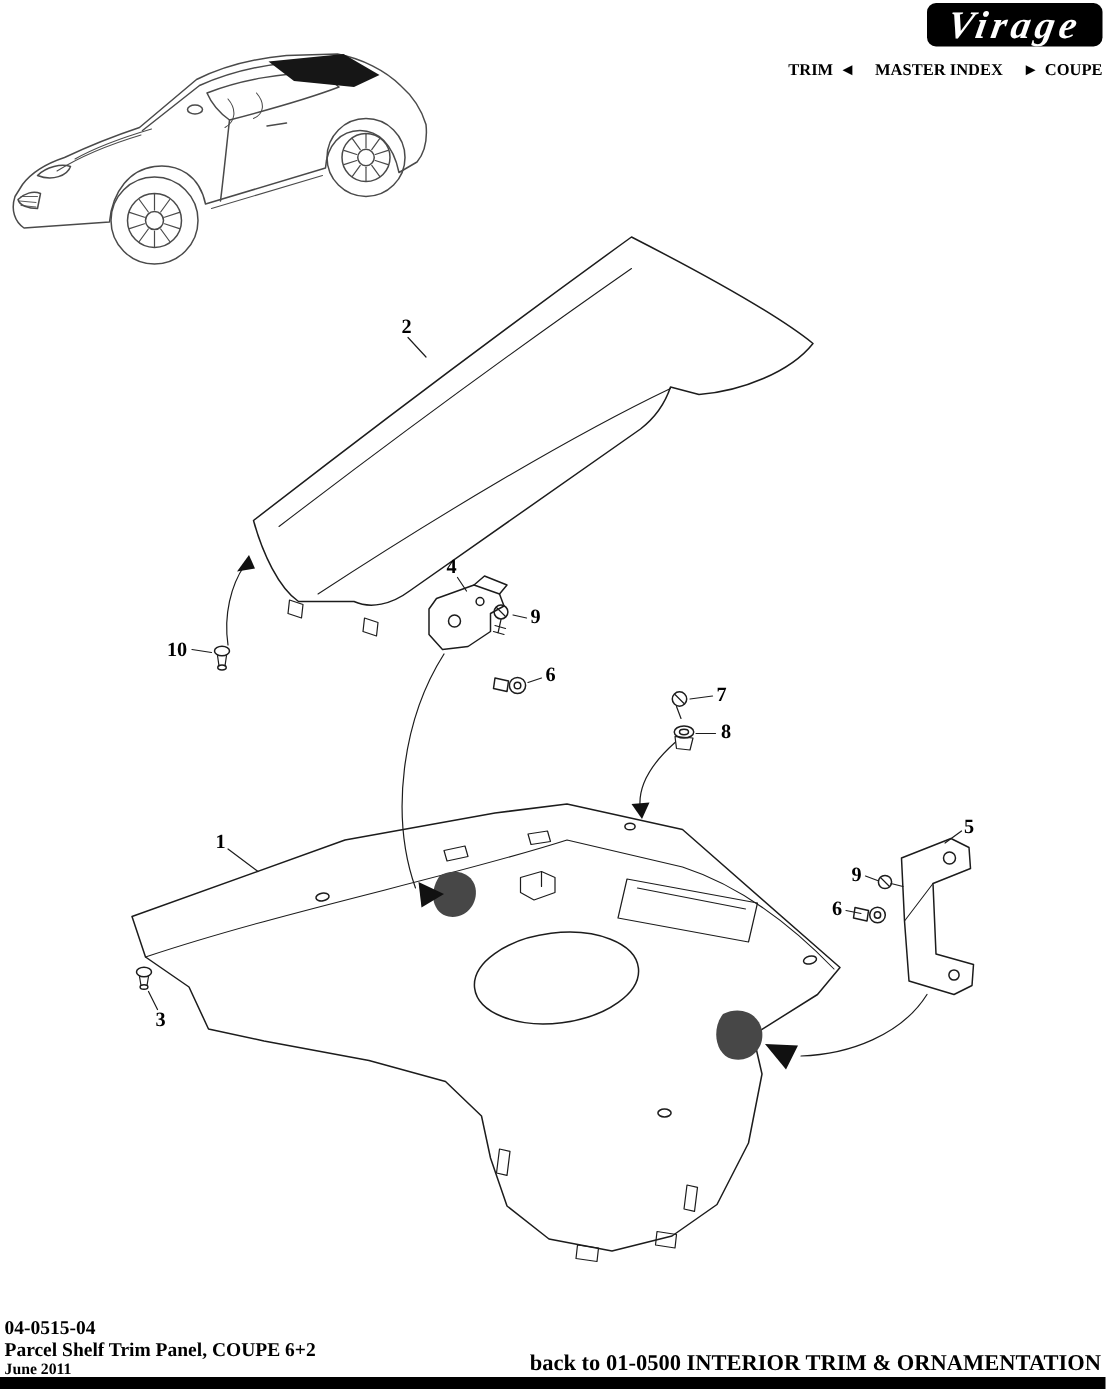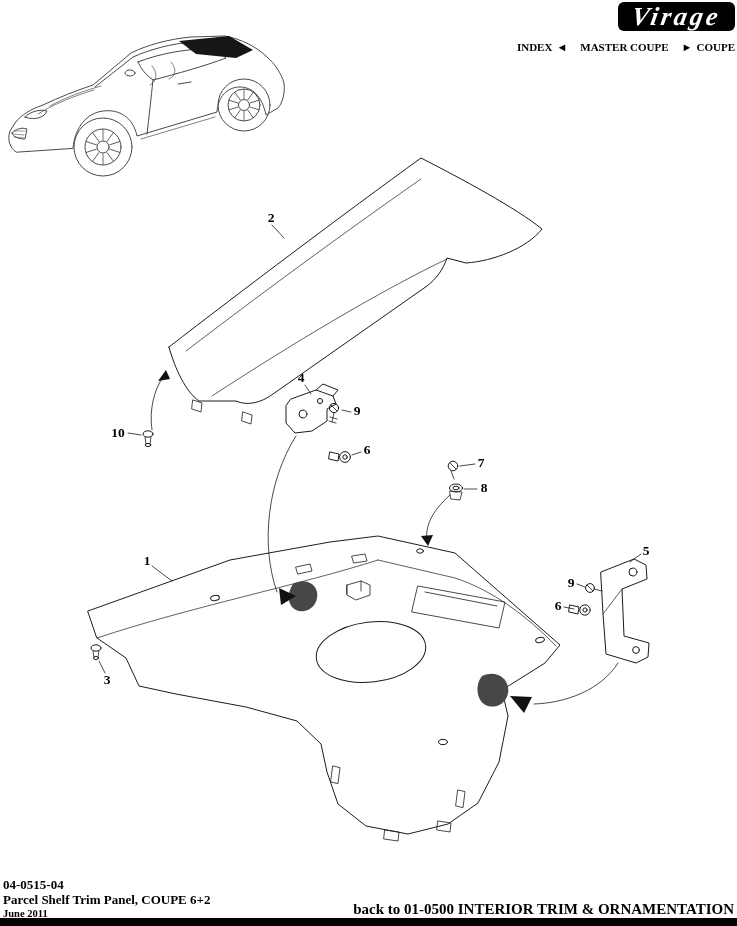--- a/index.html
+++ b/index.html
@@ -209,21 +209,21 @@
       <text x="558" y="610">6</text>
     </g>
   </g>
 </svg>
 
 <header class="hdr">
   <div class="logo">
     <span class="logo-text">Virage</span>
   </div>
   <nav class="nav">
-    <span class="nav-link">INDEX</span><span class="nav-sp"></span><span class="nav-arrow">◄</span><span class="nav-gap"></span><span class="nav-link">MASTER COUPE</span><span class="nav-gap"></span><span class="nav-arrow">►</span><span class="nav-sp"></span><span class="nav-link">COUPE</span>
+    <span class="nav-link">TRIM</span><span class="nav-sp"></span><span class="nav-arrow">◄</span><span class="nav-gap"></span><span class="nav-link">MASTER INDEX</span><span class="nav-gap"></span><span class="nav-arrow">►</span><span class="nav-sp"></span><span class="nav-link">COUPE</span>
   </nav>
 </header>
 
 <footer>
   <div class="doc-num">04-0515-04</div>
   <div class="doc-title">Parcel Shelf Trim Panel, COUPE 6+2</div>
   <div class="doc-date">June 2011</div>
   <div class="back-to">back to 01-0500 INTERIOR TRIM &amp; ORNAMENTATION</div>
   <div class="bottom-bar"></div>
 </footer>

